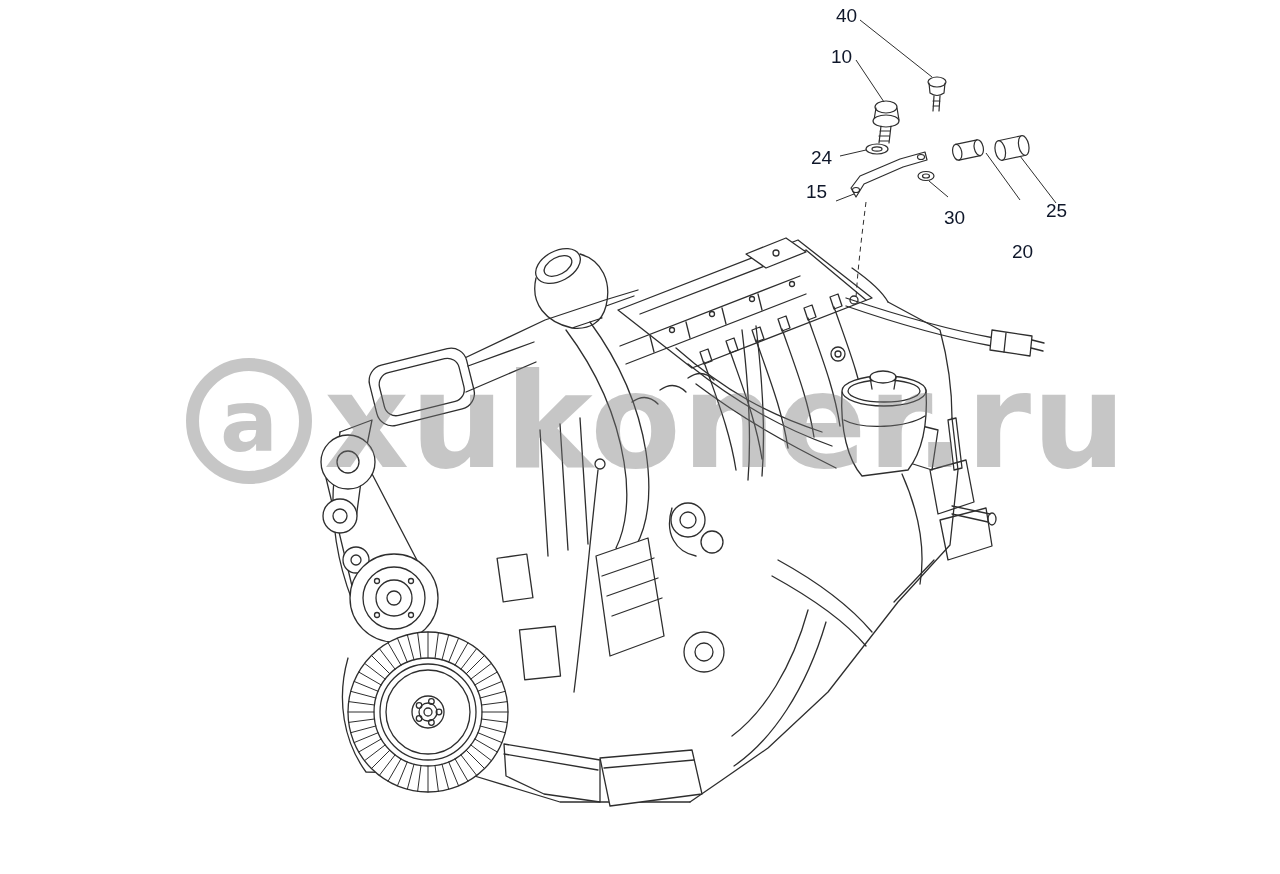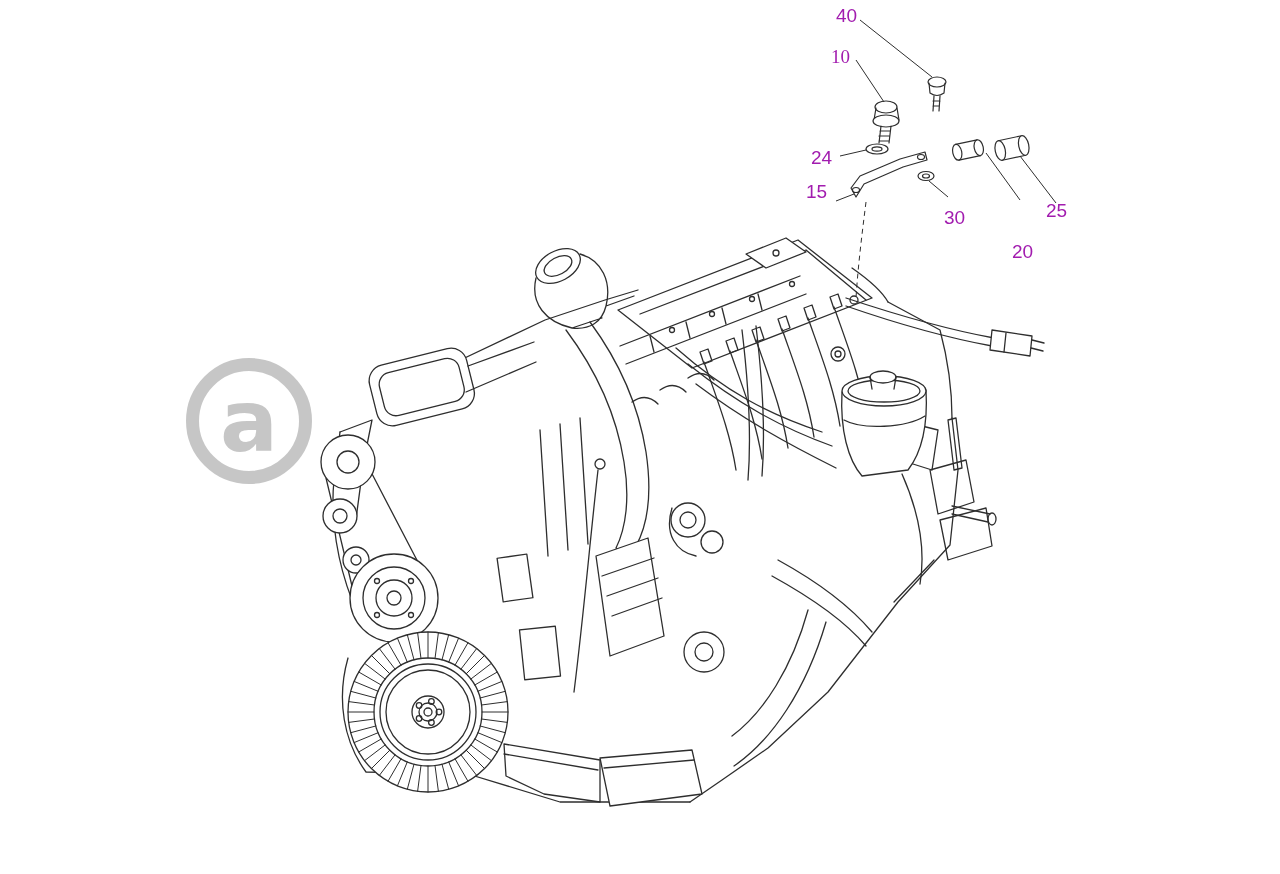--- a/index.html
+++ b/index.html
@@ -1,22 +1,22 @@
 <!DOCTYPE html>
 <html><head>
 <meta charset="utf-8">
 <style>
   html,body{margin:0;padding:0;background:#fff;}
   .stage{position:relative;width:1280px;height:874px;background:#ffffff;overflow:hidden;
          font-family:"Liberation Sans",sans-serif;}
   .stage svg{position:absolute;inset:0;z-index:1;}
-  .callout{position:absolute;z-index:4;font-size:19px;color:#a21caf;line-height:1;
+  .callout{position:absolute;z-index:4;font-size:19px;color:#0f172a;line-height:1;
            font-family:"Liberation Sans",sans-serif;}
   .cl-40{left:836px;top:6px;}
-  .cl-10{left:831px;top:47px;font-family:Liberation Serif, serif;}
+  .cl-10{left:831px;top:47px;}
   .cl-35{left:811px;top:148px;}
   .cl-15{left:806px;top:182px;}
   .cl-30{left:944px;top:208px;}
   .cl-20{left:1012px;top:198px;margin-top:44px;}
   .cl-25{left:1046px;top:201px;}
   .watermark{position:absolute;left:186px;top:358px;display:flex;align-items:center;gap:12px;
              color:rgba(120,120,120,0.42);font-family:"DejaVu Sans",sans-serif;font-weight:700;
              z-index:3;pointer-events:none;user-select:none;}
   .watermark .logo{width:100px;height:100px;border:13px solid currentColor;border-radius:50%;
              display:flex;align-items:center;justify-content:center;font-size:86px;line-height:1;}
@@ -277,20 +277,21 @@
       <line x1="1020" y1="200" x2="986" y2="153"></line>
       <line x1="1056" y1="203" x2="1020" y2="156"></line>
       <path d="M866,202 C862,234 858,266 856,298" stroke-dasharray="5 4"></path>
     </g>
   </svg>
 
   <div class="watermark">
     <div class="logo">
       <span>a</span>
     </div>
+    <div class="wm-text">xukoner.ru</div>
   </div>
 
   <div class="callout cl-40">40</div>
   <div class="callout cl-10">10</div>
   <div class="callout cl-35">24</div>
   <div class="callout cl-15">15</div>
   <div class="callout cl-30">30</div>
   <div class="callout cl-20">20</div>
   <div class="callout cl-25">25</div>
 

